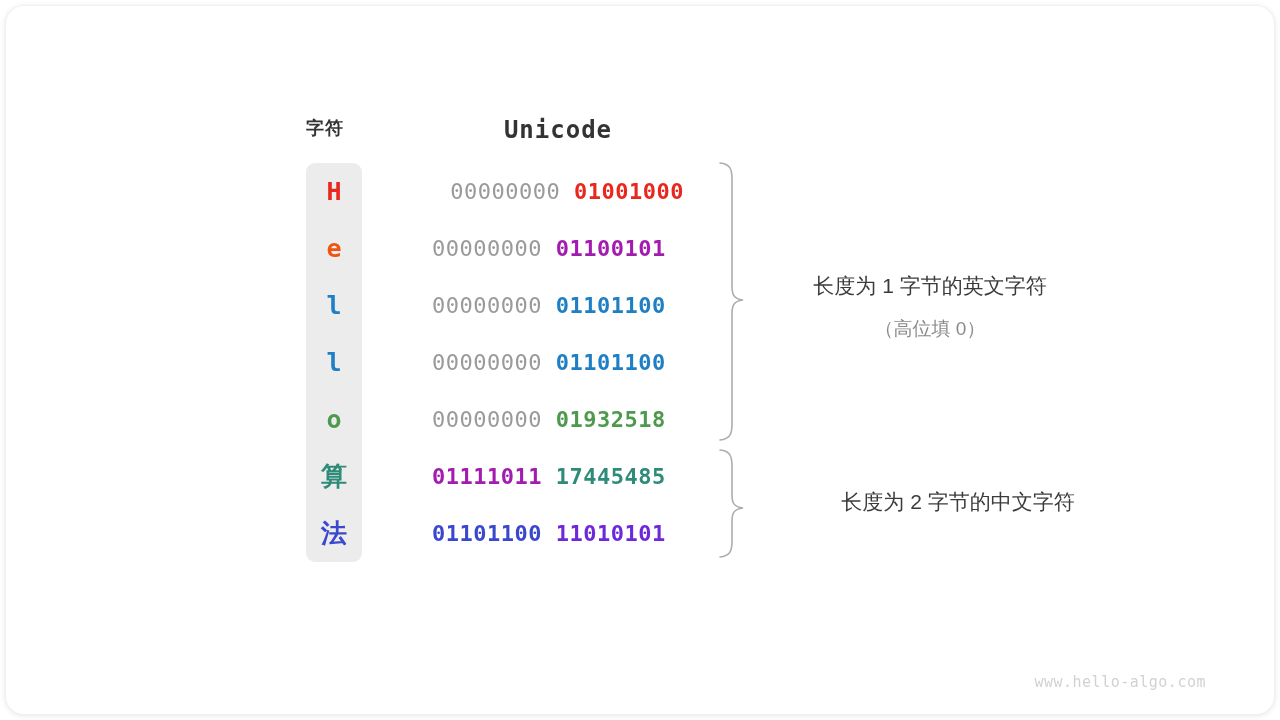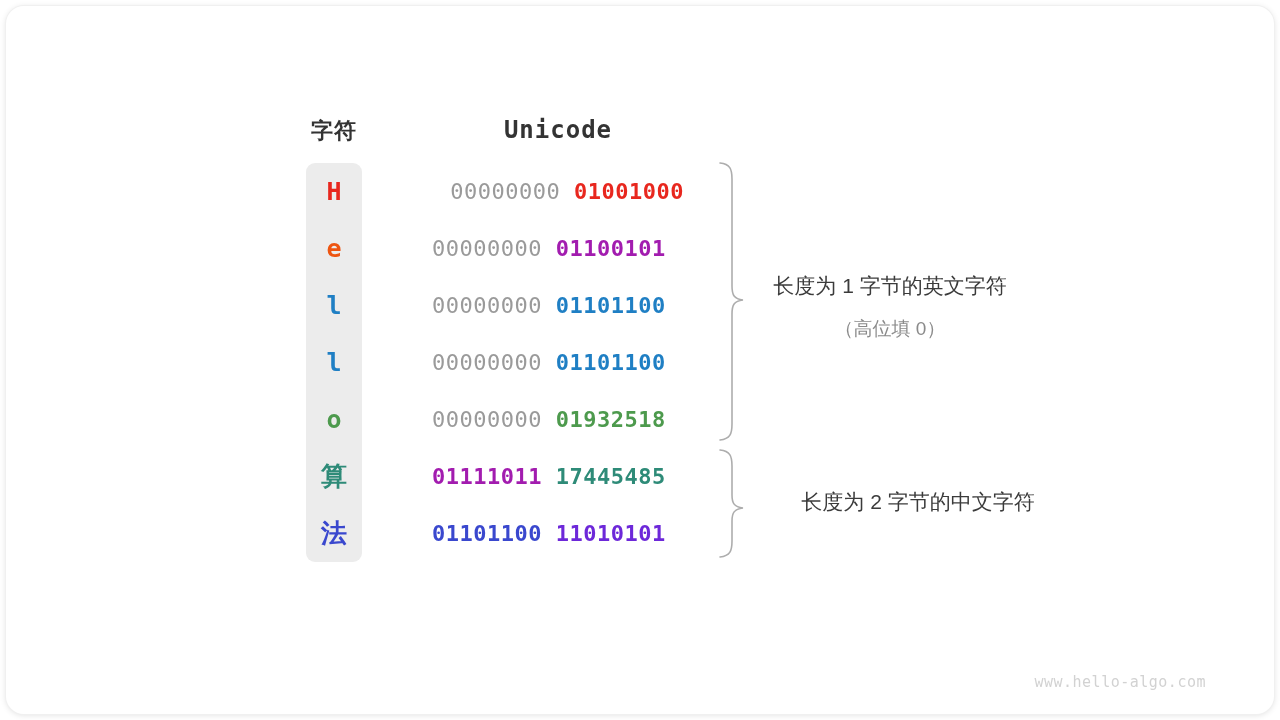--- a/index.html
+++ b/index.html
@@ -31,22 +31,22 @@
   .hdr {
     position: absolute;
     font-weight: bold;
     color: #333333;
     white-space: nowrap;
   }
   #hdr-char {
     left: 306px;
     top: 116px;
     width: 56px;
-    text-align: center;
-    font-size: 22px;
+    text-align: left;
+    font-size: 18px;
     letter-spacing: 1px;
   }
   #hdr-unicode {
     left: 432px;
     top: 116px;
     width: 252px;
     text-align: center;
     font-size: 24px;
     font-family: "DejaVu Sans Mono", "Liberation Mono", monospace;
     letter-spacing: 1px;
@@ -100,34 +100,34 @@
   }
 
   
   .note {
     position: absolute;
     color: #3b3b3b;
     text-align: center;
     white-space: nowrap;
   }
   #note-1 {
-    left: 720px;
+    left: 760px;
     top: 268px;
     width: 340px;
     font-size: 21px;
     line-height: 36px;
   }
   #note-1-sub {
     display: block;
     color: #8a8a8a;
     font-size: 19px;
     margin-top: 7px;
   }
   #note-2 {
-    left: 748px;
+    left: 788px;
     top: 488px;
     width: 340px;
     font-size: 21px;
     line-height: 28px;
   }
 
   
   #watermark {
     position: absolute;
     right: 74px;

